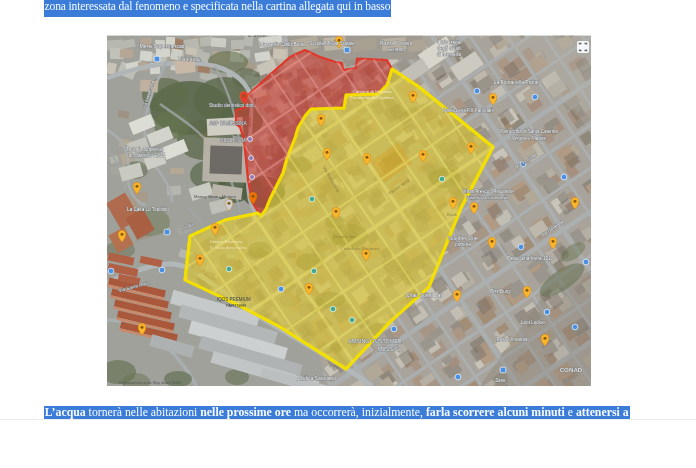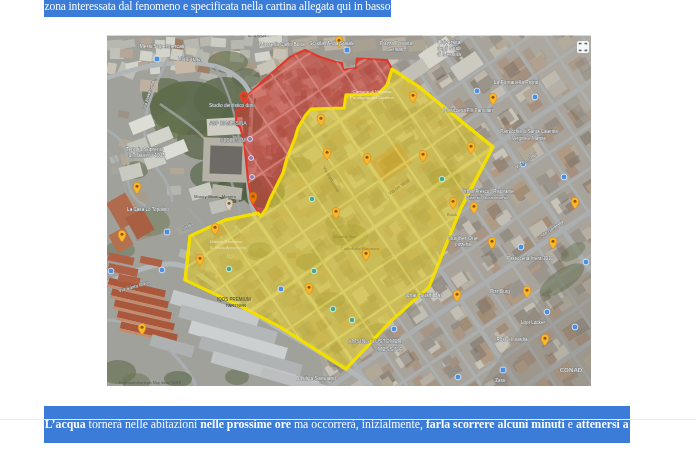--- a/index.html
+++ b/index.html
@@ -1,18 +1,18 @@
 <!DOCTYPE html>
 <html><head><meta charset="utf-8">
 <style>
 html,body{margin:0;padding:0;width:696px;height:468px;background:#ffffff;overflow:hidden;}
 body{position:relative;font-family:"Liberation Serif",serif;}
 .hl{position:absolute;background:#3b7cd9;color:#f7fcff;white-space:nowrap;}
 #top{left:43.5px;top:-3px;height:20px;font-size:11.6px;letter-spacing:-0.15px;line-height:20px;padding:0 1px;}
-#bot{left:43.8px;top:405.5px;height:13.2px;font-size:11.8px;line-height:13.5px;padding:12px 1px;}
+#bot{left:43.8px;top:405.5px;height:13.2px;font-size:11.8px;line-height:13.5px;padding:0 1px;}
 #line{position:absolute;left:0;top:418.5px;width:696px;height:1px;background:#ececec;}
 </style></head>
 <body>
 <svg width="696" height="468" viewBox="0 0 696 468" font-family="Liberation Sans, sans-serif" style="position:absolute;left:0;top:0">
     <defs>
 <clipPath id="mapclip">
         <rect x="107" y="35.5" width="484" height="350.5"></rect>
       </clipPath>
 <clipPath id="yclip">
         <polygon points="392,69 419,87 493,147 461,208 429,287 390,322 346,369 280,327 240,306 185,280 190,236 225,220 258,213 261,216 266,209 270,199 283,173 287,158 295,138 298,128 305,116 311,109 344,108 346,95 378,94 387,85"></polygon>

